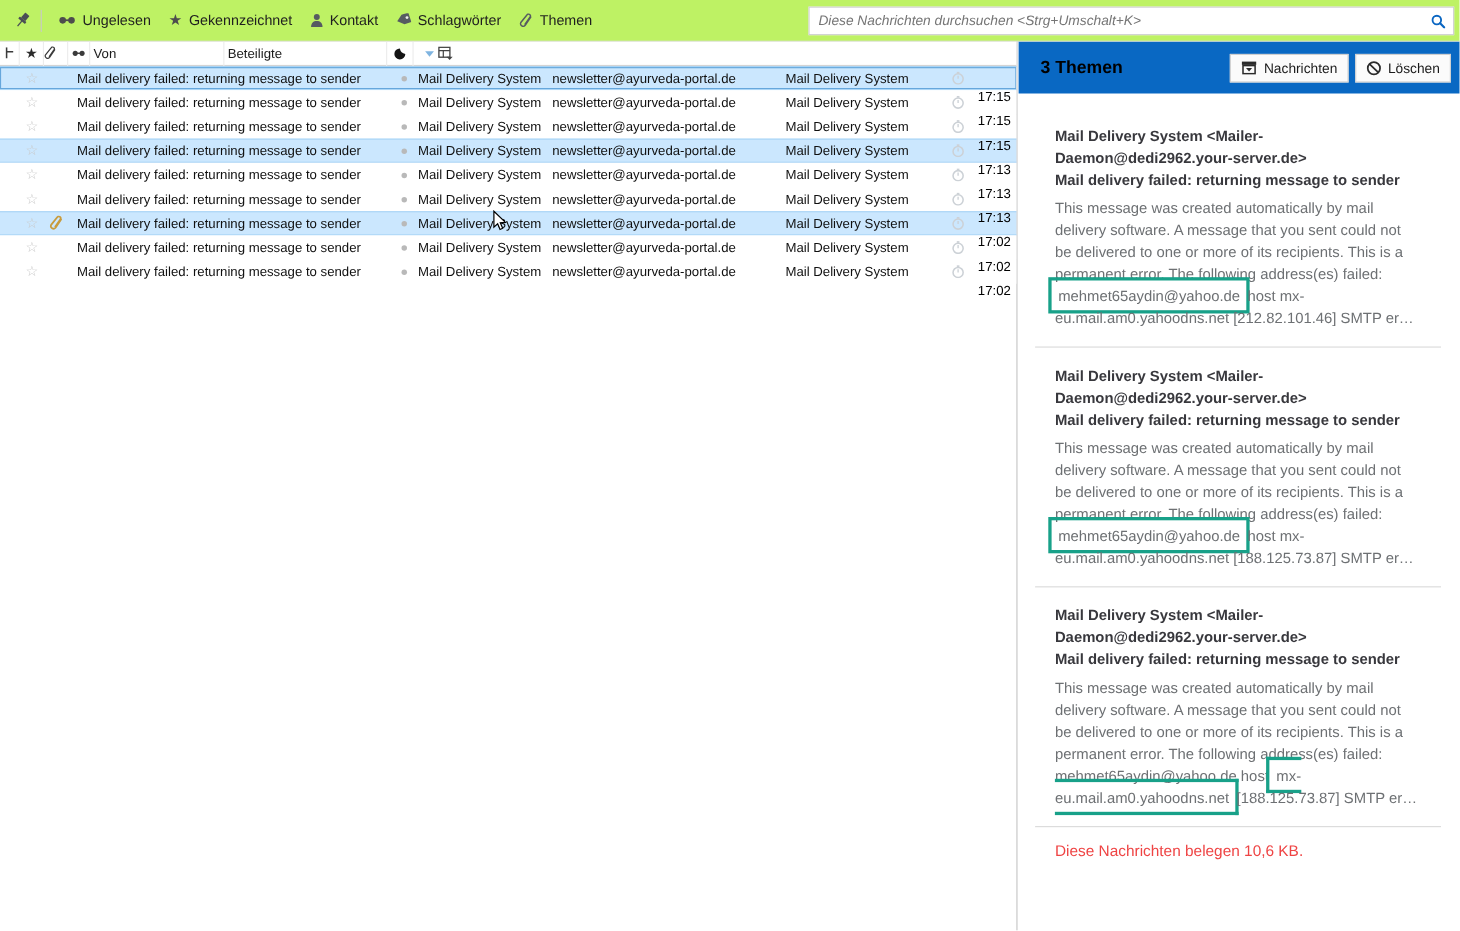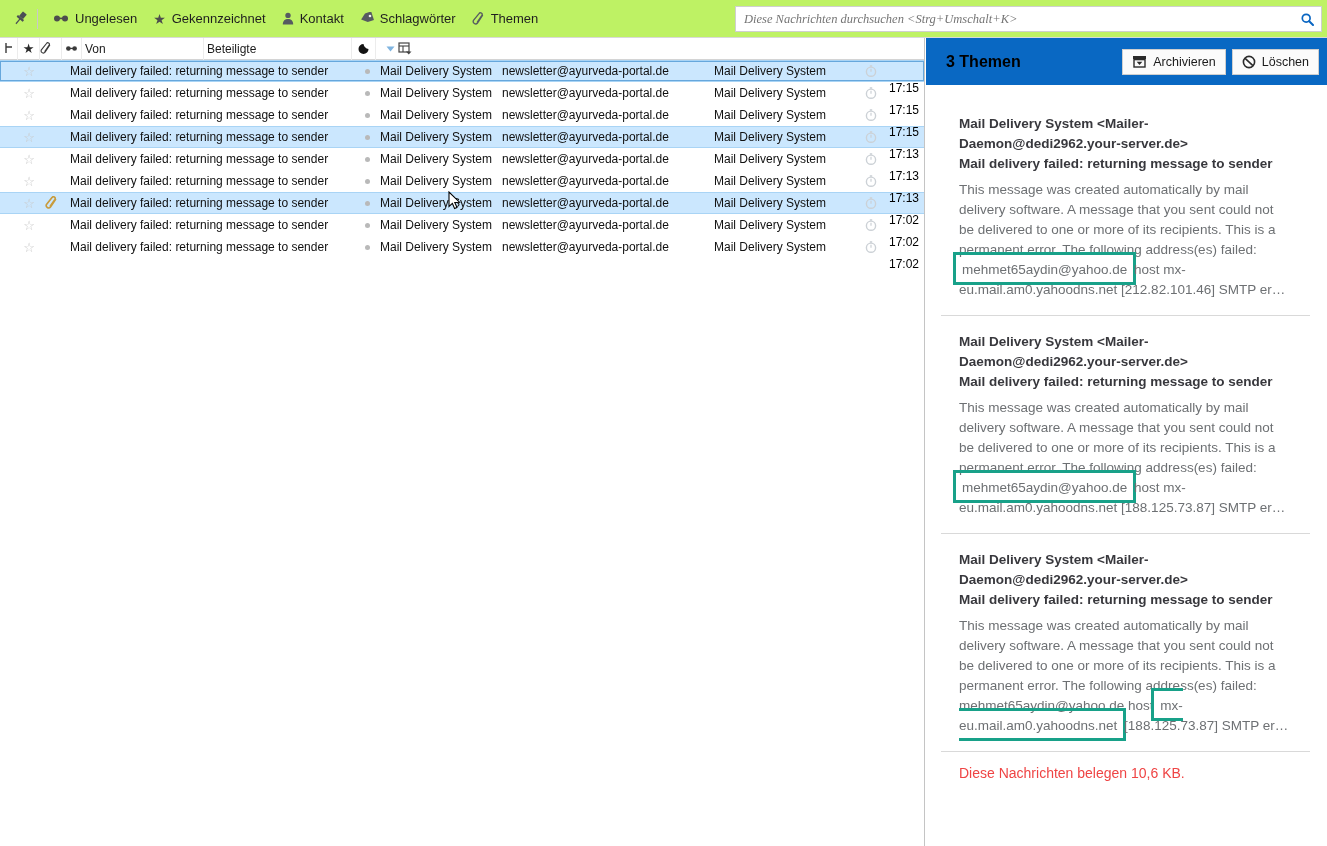--- a/index.html
+++ b/index.html
@@ -20,21 +20,21 @@
   .filter-btn {
     display:flex; align-items:center; gap:6px; padding:4px 8px;
     font-size:13px; color:#1f1f1f; border-radius:2px; cursor:default; white-space:nowrap;
   }
   .filter-btn .glyph { display:inline-flex; align-items:center; }
   .search-wrap {
     position:absolute; right:5px; top:6px; width:587px; height:26px;
     background:#fff; border:1px solid #cfcfcf; display:flex; align-items:center;
   }
   .search-wrap input {
-    flex:1; border:none; outline:none; font-family:Liberation Serif, serif;
+    flex:1; border:none; outline:none; font-family:Liberation Sans, sans-serif;
     font-size:12.5px; font-style:italic; color:#777; padding:0 8px; background:transparent;
   }
   .search-wrap .mag { margin-right:7px; display:flex; }
 
   
   .list-pane {
     position:absolute; left:0; top:38px; width:925px; height:808px;
     background:#fff; border-right:1px solid #c4c4c4;
   }
   .cols { display:flex; align-items:center; }
@@ -428,21 +428,21 @@
 
 <div class="preview">
   <div class="preview-head">
     <span class="preview-title">3 Themen</span>
     <button class="p-btn">
       <svg width="15" height="13" viewBox="0 0 15 13">
           <rect x="1" y="1" width="13" height="3" fill="#2b2b2b"></rect>
           <rect x="2" y="4.6" width="11" height="7.4" fill="none" stroke="#2b2b2b" stroke-width="1.4"></rect>
           <path d="M7.5 10 L4.7 6.8 L10.3 6.8 Z" fill="#2b2b2b"></path>
         </svg>
-      <span>Archivieren</span>
+      <span>Nachrichten</span>
     </button>
     <button class="p-btn">
       <svg width="14" height="14" viewBox="0 0 14 14">
           <circle cx="7" cy="7" r="5.6" fill="none" stroke="#2b2b2b" stroke-width="1.6"></circle>
           <line x1="3.1" y1="3.3" x2="10.9" y2="10.7" stroke="#2b2b2b" stroke-width="1.6"></line>
         </svg>
       <span>Löschen</span>
     </button>
   </div>
 

